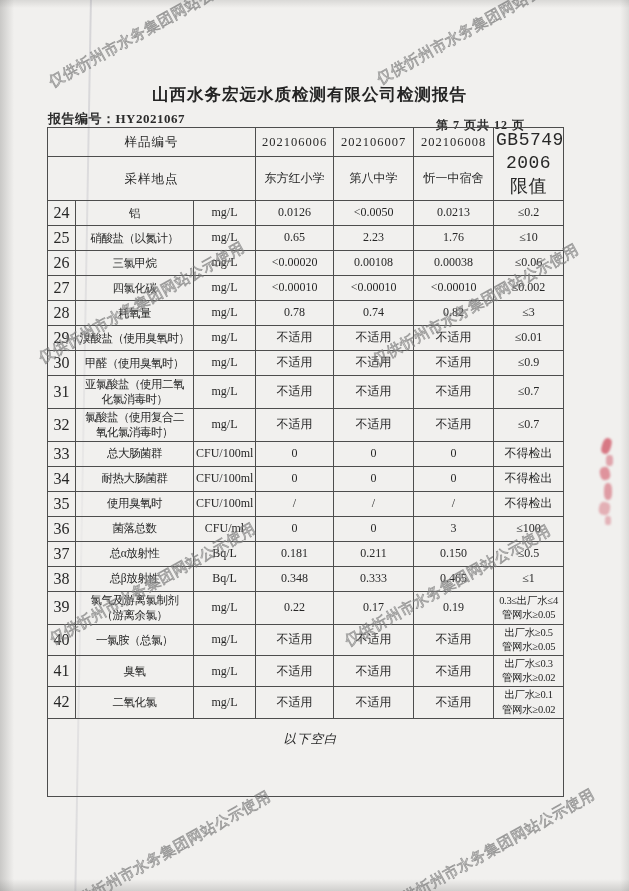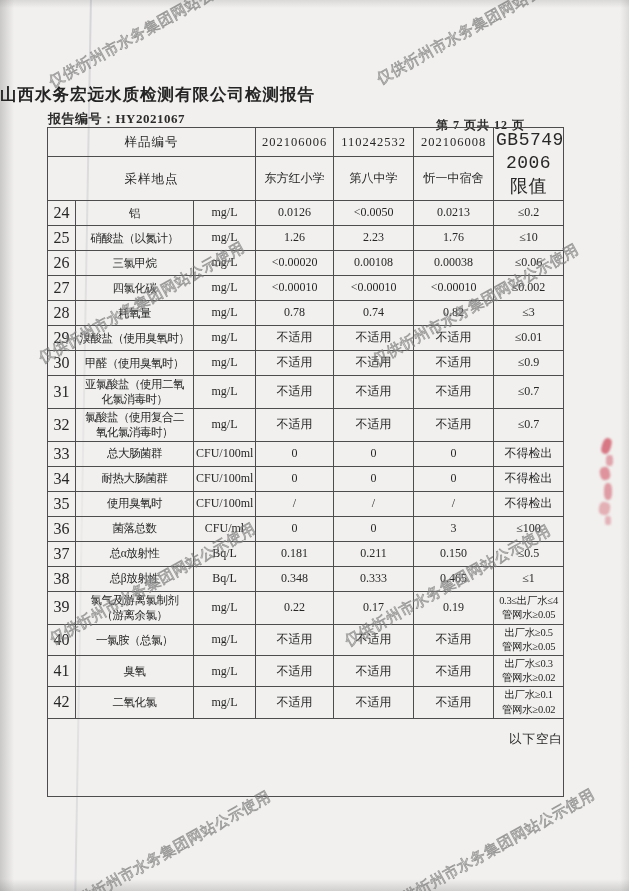--- a/index.html
+++ b/index.html
@@ -32,42 +32,42 @@
   .stamp{position:absolute;left:596px;top:438px;width:20px;height:88px;z-index:4;filter:blur(1.1px);}
   .stamp i{position:absolute;display:block;border-radius:40%;}
   .stamp i:nth-child(1){left:6px;top:0;width:9px;height:16px;background:rgba(198,40,62,0.60);transform:rotate(18deg);}
   .stamp i:nth-child(2){left:10px;top:17px;width:7px;height:11px;background:rgba(198,40,62,0.38);}
   .stamp i:nth-child(3){left:4px;top:29px;width:10px;height:13px;background:rgba(202,46,66,0.48);transform:rotate(-12deg);}
   .stamp i:nth-child(4){left:8px;top:45px;width:8px;height:17px;background:rgba(198,40,62,0.42);}
   .stamp i:nth-child(5){left:3px;top:64px;width:11px;height:13px;background:rgba(198,40,62,0.32);transform:rotate(10deg);}
   .stamp i:nth-child(6){left:9px;top:78px;width:6px;height:9px;background:rgba(198,40,62,0.30);}
 
   
-  .title{position:absolute;left:0;right:10px;top:84px;
+  .title{position:absolute;left:0;right:10px;top:84px;text-align:center;
     font-family:"Liberation Sans","DejaVu Sans",sans-serif;
     font-weight:700;font-size:16.5px;letter-spacing:1px;color:#242424;}
   .report-no{position:absolute;left:48px;top:110px;font-size:13px;font-weight:700;letter-spacing:0.5px;}
   .page-ind{position:absolute;right:104px;top:117px;font-size:12px;font-weight:600;letter-spacing:1px;}
 
   
   table.results{position:absolute;left:47px;top:127px;width:516px;border-collapse:collapse;table-layout:fixed;
     font-size:12px;color:#272727;}
   table.results td{border:1px solid #4d4d4d;padding:1px 2px;text-align:center;vertical-align:middle;line-height:1.3;
     overflow:hidden;}
   tr.hrow1{height:27px;}
   tr.hrow2{height:40px;}
   td.hcell{font-size:12.5px;letter-spacing:1px;}
   td.limit-head{white-space:pre-line;font-size:18px;line-height:2.3;letter-spacing:0.5px;font-family:Liberation Mono, monospace;}
   tbody.results-body tr{height:25px;}
   td.name-cell{text-align:left;padding-left:5px;padding-right:2px;font-size:11.5px;letter-spacing:-0.5px;white-space:pre-line;}
   td.num-cell{font-size:16px;}
   td.limit-cell{white-space:pre-line;margin-left:20px;}
   td.limit-cell.two-line{font-size:10.5px;line-height:1.35;letter-spacing:-0.3px;}
   tfoot tr.blank-row{height:78px;}
-  tfoot td.blank-cell{text-align:right;vertical-align:top;padding:12px 0 0 10px;font-size:12.5px;letter-spacing:1px;}
+  tfoot td.blank-cell{text-align:center;vertical-align:top;padding:12px 0 0 10px;font-size:12.5px;letter-spacing:1px;font-style:italic;}
 </style>
 </head>
 <body>
 
 <div class="page">
 
   <div class="edge edge-left"></div>
   <div class="edge edge-top"></div>
   <div class="edge edge-bottom"></div>
   <div class="edge edge-right"></div>
@@ -93,21 +93,21 @@
         <col style="width:62px">
       <col style="width:78px">
         <col style="width:80px">
         <col style="width:80px">
         <col style="width:70px">
     </colgroup>
     <thead>
       <tr class="hrow1">
         <td colspan="3" class="hcell">样品编号</td>
         <td class="hcell">202106006</td>
-        <td class="hcell">110242532</td>
+        <td class="hcell">202106007</td>
         <td class="hcell">202106008</td>
         <td rowspan="2" class="limit-head">GB5749-
 2006 限值</td>
       </tr>
       <tr class="hrow2">
         <td colspan="3" class="hcell">采样地点</td>
         <td>东方红小学</td>
         <td>第八中学</td>
         <td>忻一中宿舍</td>
       </tr>
@@ -119,21 +119,21 @@
     <td class="unit-cell">mg/L</td>
     <td class="value-cell">0.0126</td>
     <td class="value-cell">&lt;0.0050</td>
     <td class="value-cell">0.0213</td>
     <td class="limit-cell">≤0.2</td>
   </tr>
         <tr>
     <td class="num-cell">25</td>
     <td class="name-cell">硝酸盐（以氮计）</td>
     <td class="unit-cell">mg/L</td>
-    <td class="value-cell">1.26</td>
+    <td class="value-cell">0.65</td>
     <td class="value-cell">2.23</td>
     <td class="value-cell">1.76</td>
     <td class="limit-cell">≤10</td>
   </tr>
         <tr>
     <td class="num-cell">26</td>
     <td class="name-cell">三氯甲烷</td>
     <td class="unit-cell">mg/L</td>
     <td class="value-cell">&lt;0.00020</td>
     <td class="value-cell">0.00108</td>

